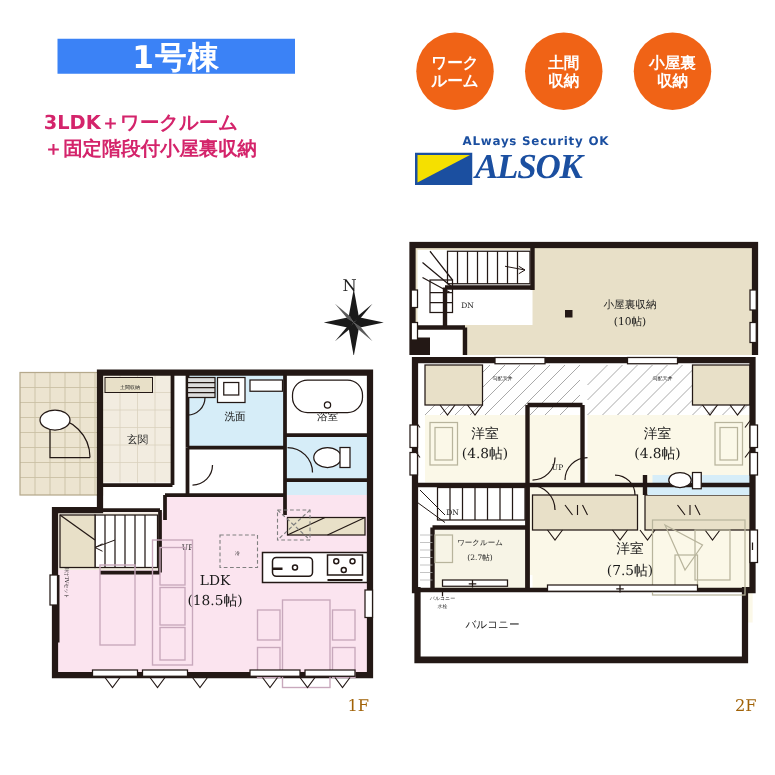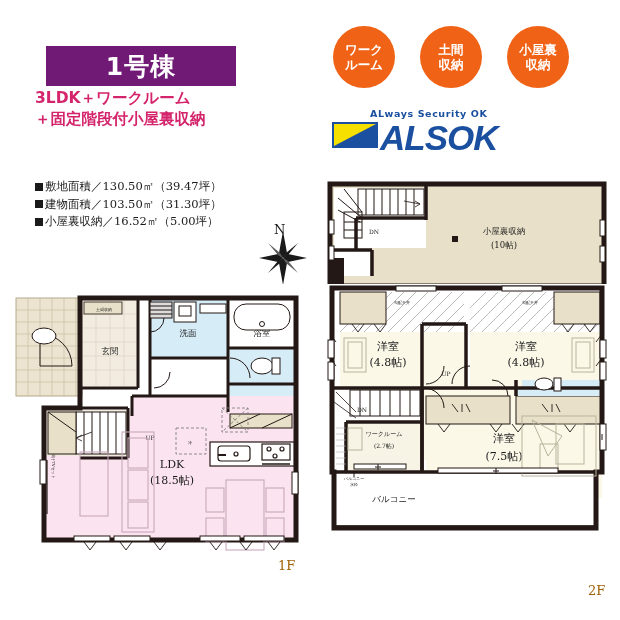--- a/index.html
+++ b/index.html
@@ -10,23 +10,23 @@
     overflow: hidden;
   }
   #page {
     position: relative;
     width: 620px; height: 620px;
     background: #ffffff;
   }
 
   
   #title-banner {
-    position: absolute; left: 46px; top: 46px;
-    width: 190px; height: 40px;
-    background: #701a75;
+    position: absolute; left: 46px; top: 31px;
+    width: 190px; height: 28px;
+    background: #3b82f6;
     display: flex; align-items: center; justify-content: center;
   }
   #title-banner span {
     color: #ffffff; font-size: 25px; font-weight: bold;
     letter-spacing: 1px;
     font-family: "DejaVu Sans", sans-serif;
   }
 
   
   #layout-lines {
@@ -70,45 +70,45 @@
   #alsok { position: absolute; left: 332px; top: 108px; width: 175px; height: 45px; }
   #alsok-tag {
     position: absolute; left: 38px; top: 0px;
     font-size: 9.5px; font-weight: bold; color: #1b4fa0;
     letter-spacing: 0.6px;
     font-family: "DejaVu Sans", sans-serif;
   }
   #alsok-flag { position: absolute; left: 0px; top: 14px; width: 46px; height: 26px; }
   #alsok-word {
     position: absolute; left: 48px; top: 10px;
-    font-size: 35px; font-weight: bold; color: #1b4fa0;
+    font-size: 28px; font-weight: bold; color: #1b4fa0;
     font-style: italic; letter-spacing: -1px;
-    font-family: Liberation Sans, sans-serif;
+    font-family: Liberation Serif, serif;
   }
 
   
   #compass { position: absolute; left: 256px; top: 222px; width: 56px; height: 62px; }
   #compass-n {
     position: absolute; left: 18px; top: 0px;
     font-size: 13px; color: #1a1a1a;
     font-family: "DejaVu Serif", serif;
   }
 
   
   .plan { position: absolute; }
-  #plan-attic { left: 326px; top: 180px; width: 282px; height: 110px; text-decoration: underline; }
+  #plan-attic { left: 326px; top: 192px; width: 282px; height: 110px; text-decoration: underline; }
   #plan-1f    { left: 14px;  top: 292px; width: 288px; height: 262px; }
   #plan-2f    { left: 326px; top: 284px; width: 282px; height: 254px; }
 
   .floor-label {
     position: absolute; font-size: 13px; color: #a16207;
     font-family: "DejaVu Serif", serif;
   }
   #label-1f { left: 278px; top: 558px; }
-  #label-2f { left: 588px; top: 583px; }
+  #label-2f { left: 588px; top: 558px; }
 
   svg { display: block; }
   .rm-txt {
     font-family: "DejaVu Serif", serif;
     fill: #1a1a1a; text-anchor: middle;
   }
   .rm-lg { font-size: 11px; }
   .rm-md { font-size: 8.5px; }
   .rm-sm { font-size: 6px; }
   .rm-xs { font-size: 4px; }
@@ -120,34 +120,20 @@
 
   <div id="title-banner">
     <span>1号棟</span>
   </div>
 
   <div id="layout-lines">
     <div>3LDK＋ワークルーム</div>
     <div>＋固定階段付小屋裏収納</div>
   </div>
 
-  <div id="area-lines">
-    <div>
-        <span class="sq"></span>
-        <span>敷地面積／130.50㎡（39.47坪）</span>
-      </div>
-    <div>
-        <span class="sq"></span>
-        <span>建物面積／103.50㎡（31.30坪）</span>
-      </div>
-    <div>
-        <span class="sq"></span>
-        <span>小屋裏収納／16.52㎡（5.00坪）</span>
-      </div>
-  </div>
 
   <div class="badge" id="badge-0">
     <span>ワーク</span>
     <span>ルーム</span>
   </div>
   <div class="badge" id="badge-1">
     <span>土間</span>
     <span>収納</span>
   </div>
   <div class="badge" id="badge-2">

